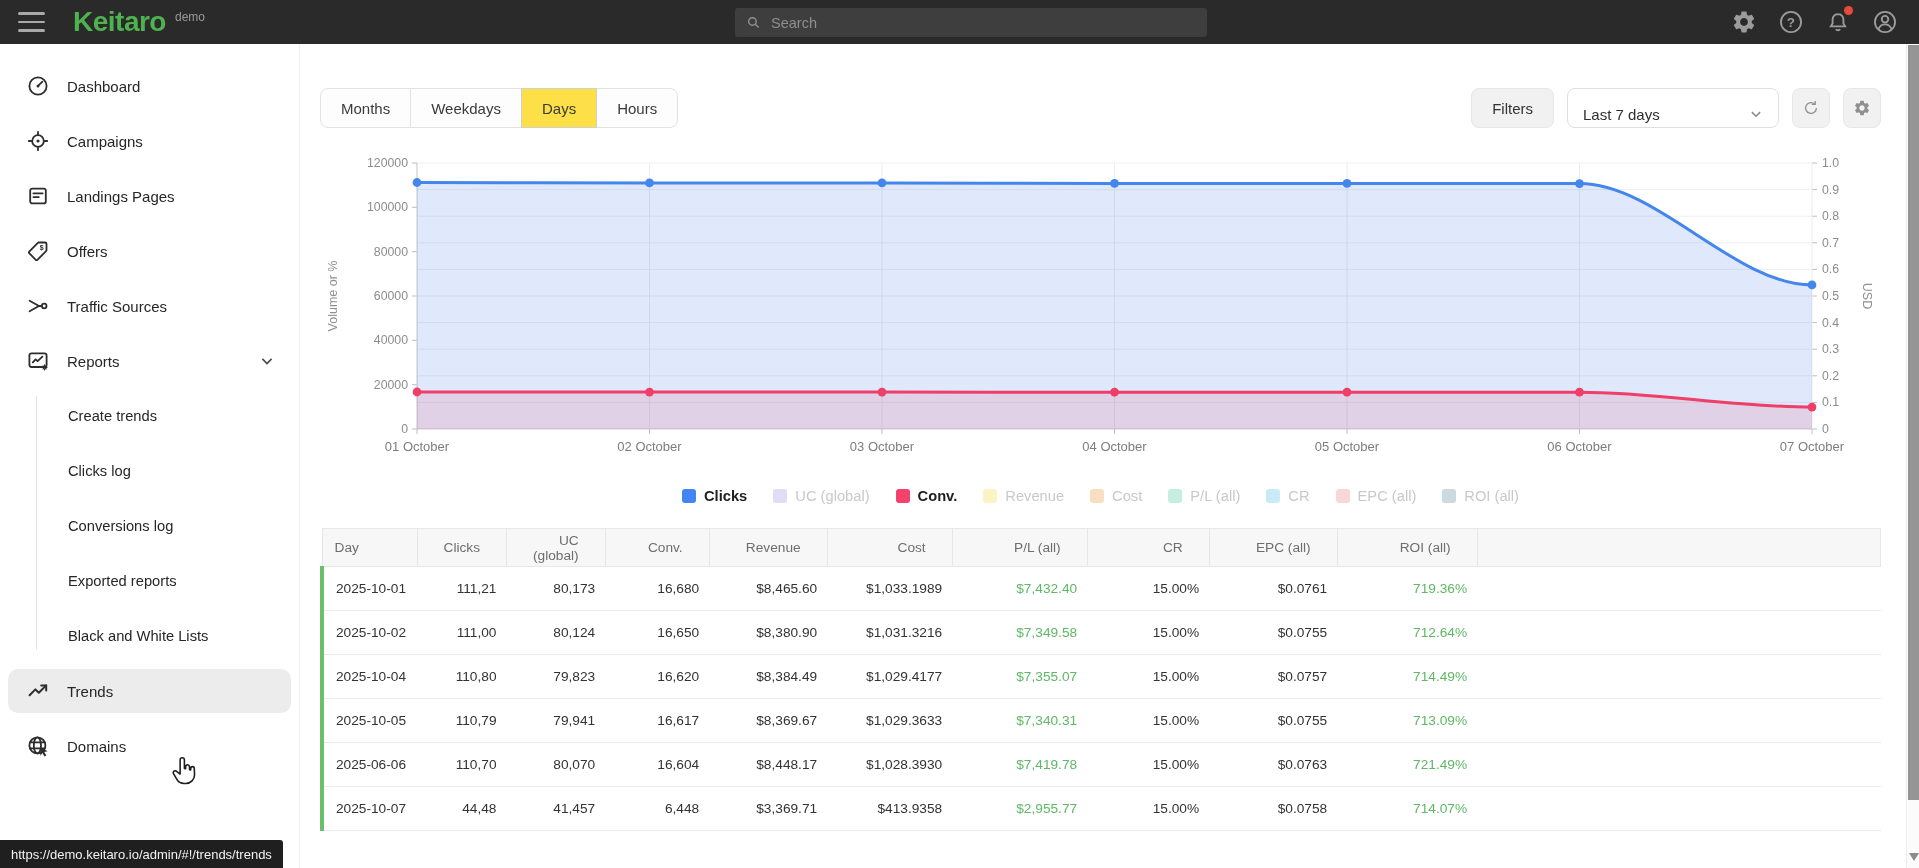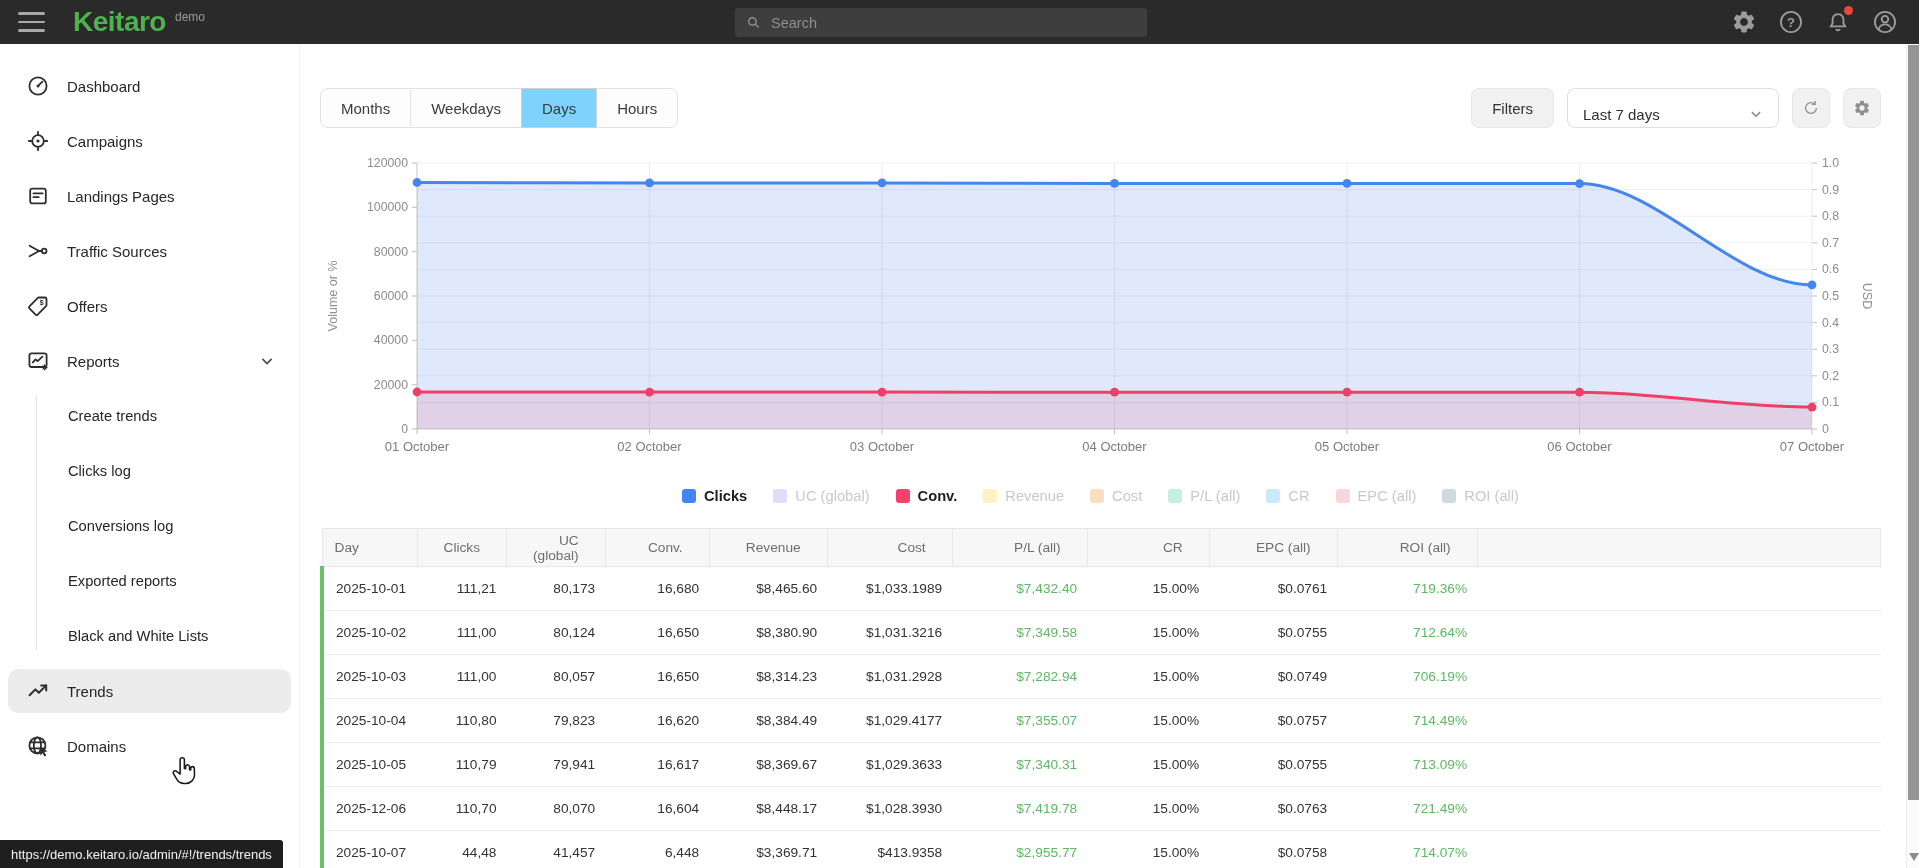--- a/index.html
+++ b/index.html
@@ -6,21 +6,21 @@
   html,body { width:1919px; height:868px; overflow:hidden; background:#fff;
     font-family:"Liberation Sans", sans-serif; }
   body { position:relative; }
 
   
   .topbar { position:relative; height:44px; background:#2a2a2a; display:flex; align-items:center; z-index:30; }
   .hamburger { margin-left:18px; width:27px; height:20px; display:flex; flex-direction:column; justify-content:space-between; cursor:pointer; }
   .hamburger span { display:block; height:2.7px; border-radius:2px; background:#a9a9a9; }
   .brand { margin-left:28px; font-size:28px; font-weight:bold; letter-spacing:-0.5px; }
   .brand-env { margin-left:9px; margin-top:-10px; font-size:12px; color:#9a9a9a; }
-  .topbar-search { position:absolute; left:735px; top:8px; width:412px; height:29px; background:#3e3e3e; border-radius:3px; display:flex; align-items:center; padding:0 10px; }
+  .topbar-search { position:absolute; left:735px; top:8px; width:472px; height:29px; background:#3e3e3e; border-radius:3px; display:flex; align-items:center; padding:0 10px; }
   .topbar-search svg { width:17px; height:17px; stroke:#8f8f8f; fill:none; stroke-width:2; }
   .topbar-search input { flex:1; margin-left:9px; background:transparent; border:none; outline:none; color:#d5d5d5; font-size:14.5px; font-family:"Liberation Sans",sans-serif; }
   .topbar-search input::placeholder { color:#8f8f8f; }
   .top-icons { position:absolute; right:21px; top:0; height:44px; display:flex; align-items:center; gap:21px; }
   .tico { position:relative; width:26px; height:26px; cursor:pointer; }
   .tico svg { width:26px; height:26px; stroke:#9b9b9b; fill:none; stroke-width:1.7; }
   .tico svg .fillme { fill:#9b9b9b; stroke:none; }
   .badge-dot { position:absolute; right:-2px; top:-3px; width:9px; height:9px; border-radius:50%; background:#e8493a; }
 
   
@@ -42,21 +42,21 @@
   
   .main { flex:1; padding:44px 0 0 20px; }
   .content { width:1561px; }
 
   .toolbar { display:flex; justify-content:space-between; align-items:center; height:40px; }
   .tabs { display:flex; }
   .tab { height:40px; padding:0 20px; display:flex; align-items:center; background:#fdfdfd; border:1px solid #e2e2e2; font-size:15px; color:#3a3a3a; cursor:pointer; }
   .tab + .tab { margin-left:-1px; }
   .tab:first-child { border-radius:8px 0 0 8px; }
   .tab:last-child { border-radius:0 8px 8px 0; }
-  .tab.active { background:#7dd3fc; border-color:#d0d0d0; position:relative; z-index:1; }
+  .tab.active { background:#fde047; border-color:#d0d0d0; position:relative; z-index:1; }
   .controls { display:flex; align-items:center; gap:13px; }
   .btn-filters { height:40px; padding:0 20px; background:#f1f1f1; border:1px solid #e6e6e6; border-radius:8px; font-size:15px; color:#333; display:flex; align-items:center; cursor:pointer; }
   .range-select { height:40px; width:212px; background:#fff; border:1px solid #dfdfdf; border-radius:8px; display:flex; align-items:center; justify-content:space-between; padding:12px 13px 0 15px; font-size:15px; color:#2f2f2f; cursor:pointer; }
   .range-select svg { width:18px; height:18px; stroke:#8a8a8a; fill:none; stroke-width:2; }
   .icon-btn { width:38px; height:40px; background:#f1f1f1; border:1px solid #e6e6e6; border-radius:8px; display:flex; align-items:center; justify-content:center; cursor:pointer; }
   .icon-btn svg { width:18px; height:18px; stroke:#8f8f8f; fill:none; stroke-width:1.8; }
   .icon-btn svg .fillme { fill:#8f8f8f; stroke:none; }
 
   
   .chart-wrap { margin-top:22px; }
@@ -160,33 +160,33 @@
         <div class="side-item">
           <span class="icon"><svg viewBox="0 0 24 24">
               <rect x="4.2" y="4.6" width="15.6" height="14.8" rx="2"></rect>
               <line x1="7.4" y1="9.4" x2="16.6" y2="9.4"></line>
               <line x1="7.4" y1="13.1" x2="12.8" y2="13.1"></line>
             </svg></span>
           <span>Landings Pages</span>
         </div>
         <div class="side-item">
           <span class="icon"><svg viewBox="0 0 24 24">
+              <path d="M12.9 3.5h6.1a1.5 1.5 0 0 1 1.5 1.5v6.1a1.5 1.5 0 0 1-.44 1.06l-8.4 8.4a1.5 1.5 0 0 1-2.12 0l-6.1-6.1a1.5 1.5 0 0 1 0-2.12l8.4-8.4a1.5 1.5 0 0 1 1.06-.44z"></path>
+              <text x="15.6" y="10.6" text-anchor="middle" font-size="7" font-weight="bold" fill="#2d2d2d" stroke="none" font-family="Liberation Sans, sans-serif">$</text>
+            </svg></span>
+          <span>Offers</span>
+        </div>
+        <div class="side-item">
+          <span class="icon"><svg viewBox="0 0 24 24">
               <line x1="3.6" y1="6.8" x2="13" y2="12"></line>
               <line x1="3.6" y1="17.2" x2="13" y2="12"></line>
               <line x1="13" y1="12" x2="15.4" y2="12"></line>
               <circle cx="18.2" cy="12" r="2.3"></circle>
             </svg></span>
           <span>Traffic Sources</span>
-        </div>
-        <div class="side-item">
-          <span class="icon"><svg viewBox="0 0 24 24">
-              <path d="M12.9 3.5h6.1a1.5 1.5 0 0 1 1.5 1.5v6.1a1.5 1.5 0 0 1-.44 1.06l-8.4 8.4a1.5 1.5 0 0 1-2.12 0l-6.1-6.1a1.5 1.5 0 0 1 0-2.12l8.4-8.4a1.5 1.5 0 0 1 1.06-.44z"></path>
-              <text x="15.6" y="10.6" text-anchor="middle" font-size="7" font-weight="bold" fill="#2d2d2d" stroke="none" font-family="Liberation Sans, sans-serif">$</text>
-            </svg></span>
-          <span>Offers</span>
         </div>
         <div class="side-item">
           <span class="icon"><svg viewBox="0 0 24 24">
               <rect x="3.4" y="4.4" width="17.2" height="13.6" rx="2.2"></rect>
               <polyline points="6.8 13.4 9.6 10.4 11.6 12.2 16.4 7.6"></polyline>
               <circle class="solid" cx="18.6" cy="18.4" r="1.4"></circle>
               <path d="M18.6 15.8v1M18.6 20v1M16.3 18.4h1M20 18.4h1M17 16.8l.7.7M19.5 19.3l.7.7M20.2 16.8l-.7.7M17.7 19.3l-.7.7" stroke-width="1.1"></path>
             </svg></span>
           <span>Reports</span>
           <span class="chev"><svg viewBox="0 0 24 24">
@@ -436,33 +436,20 @@
               <td class="">16,650</td>
               <td class="">$8,380.90</td>
               <td class="">$1,031.3216</td>
               <td class="pos">$7,349.58</td>
               <td class="">15.00%</td>
               <td class="">$0.0755</td>
               <td class="pos">712.64%</td>
               <td></td>
             </tr>
             <tr>
-              <td class="l ">2025-10-03</td>
-              <td class="">111,00</td>
-              <td class="">80,057</td>
-              <td class="">16,650</td>
-              <td class="">$8,314.23</td>
-              <td class="">$1,031.2928</td>
-              <td class="pos">$7,282.94</td>
-              <td class="">15.00%</td>
-              <td class="">$0.0749</td>
-              <td class="pos">706.19%</td>
-              <td></td>
-            </tr>
-            <tr>
               <td class="l ">2025-10-04</td>
               <td class="">110,80</td>
               <td class="">79,823</td>
               <td class="">16,620</td>
               <td class="">$8,384.49</td>
               <td class="">$1,029.4177</td>
               <td class="pos">$7,355.07</td>
               <td class="">15.00%</td>
               <td class="">$0.0757</td>
               <td class="pos">714.49%</td>
@@ -475,21 +462,21 @@
               <td class="">16,617</td>
               <td class="">$8,369.67</td>
               <td class="">$1,029.3633</td>
               <td class="pos">$7,340.31</td>
               <td class="">15.00%</td>
               <td class="">$0.0755</td>
               <td class="pos">713.09%</td>
               <td></td>
             </tr>
             <tr>
-              <td class="l ">2025-12-06</td>
+              <td class="l ">2025-06-06</td>
               <td class="">110,70</td>
               <td class="">80,070</td>
               <td class="">16,604</td>
               <td class="">$8,448.17</td>
               <td class="">$1,028.3930</td>
               <td class="pos">$7,419.78</td>
               <td class="">15.00%</td>
               <td class="">$0.0763</td>
               <td class="pos">721.49%</td>
               <td></td>

